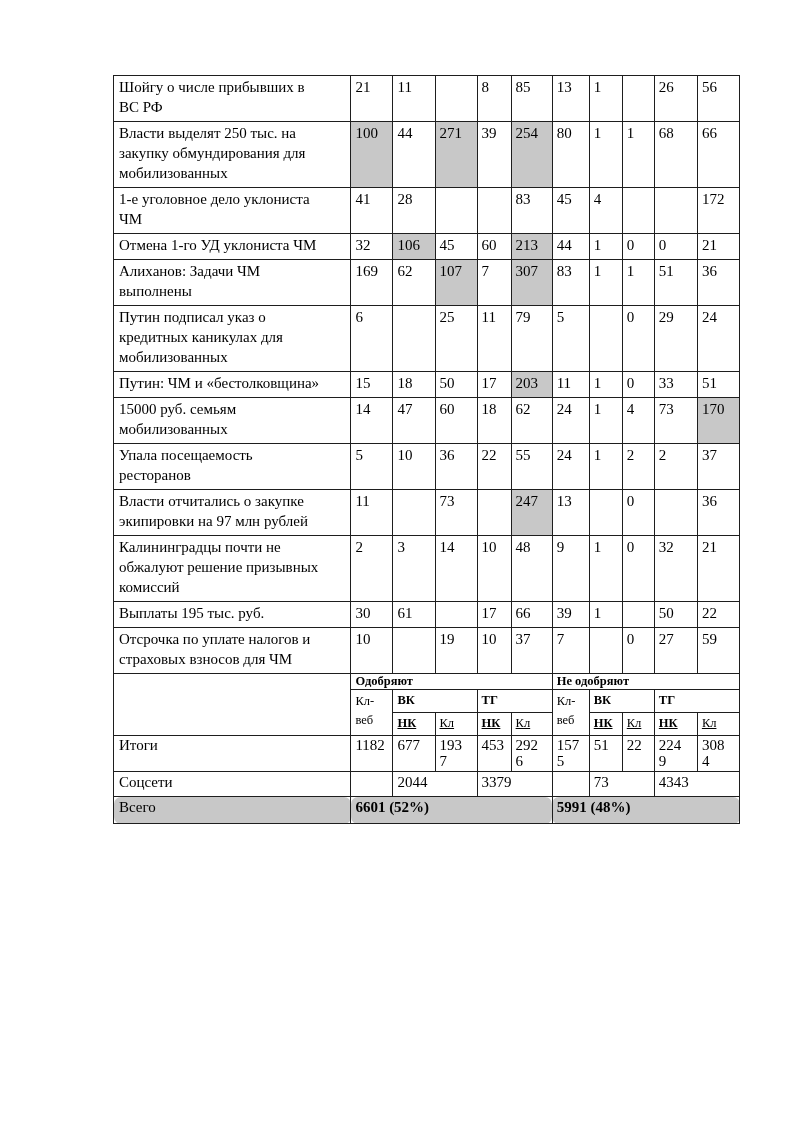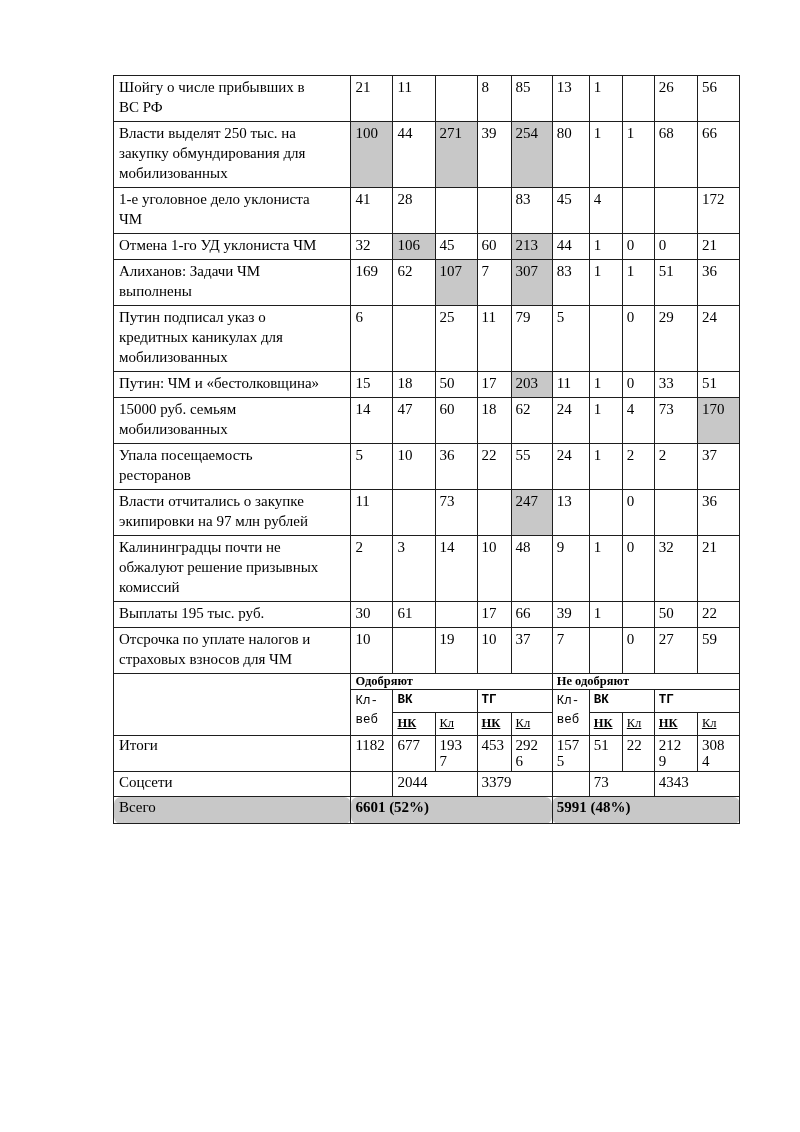--- a/index.html
+++ b/index.html
@@ -45,21 +45,21 @@
   .bold { font-weight: bold; }
 
   
   tr.approve-row td { height: 14px; }
   td.fhdr {
     font-size: 12.5px;
     line-height: 13px;
     padding: 1px 2px 0 4px;
   }
   td.fhdr.tall { line-height: 21px; padding-top: 2px; }
-  tr.platform-row td { height: 21px; font-family: Liberation Mono, monospace; }
+  tr.platform-row td { height: 21px; }
   tr.platform-row td.fhdr, tr.sub-row td.fhdr { line-height: 19px; }
   tr.sub-row td { height: 21px; text-decoration: underline; }
 
   tr.totals-row td.num { line-height: 16px; padding-top: 1px; margin-left: 38px; }
   tr.totals-row td.label { line-height: 16px; }
   tr.social-row td { height: 19px; line-height: 18px; }
   tr.grand-row td { height: 21px; line-height: 19px; border-radius: 7px; }
 </style>
 </head>
 <body>
@@ -297,21 +297,21 @@
         <td class="num pre">677</td>
         <td class="num pre">193
 7</td>
         <td class="num pre">453</td>
         <td class="num pre">292
 6</td>
         <td class="num pre">157
 5</td>
         <td class="num pre">51</td>
         <td class="num pre">22</td>
-        <td class="num pre">212
+        <td class="num pre">224
 9</td>
         <td class="num pre">308
 4</td>
       </tr>
       <tr class="social-row">
         <td class="label">Соцсети</td>
         <td class="num"></td>
         <td class="num" colspan="2">2044</td>
         <td class="num" colspan="2">3379</td>
         <td class="num"></td>

